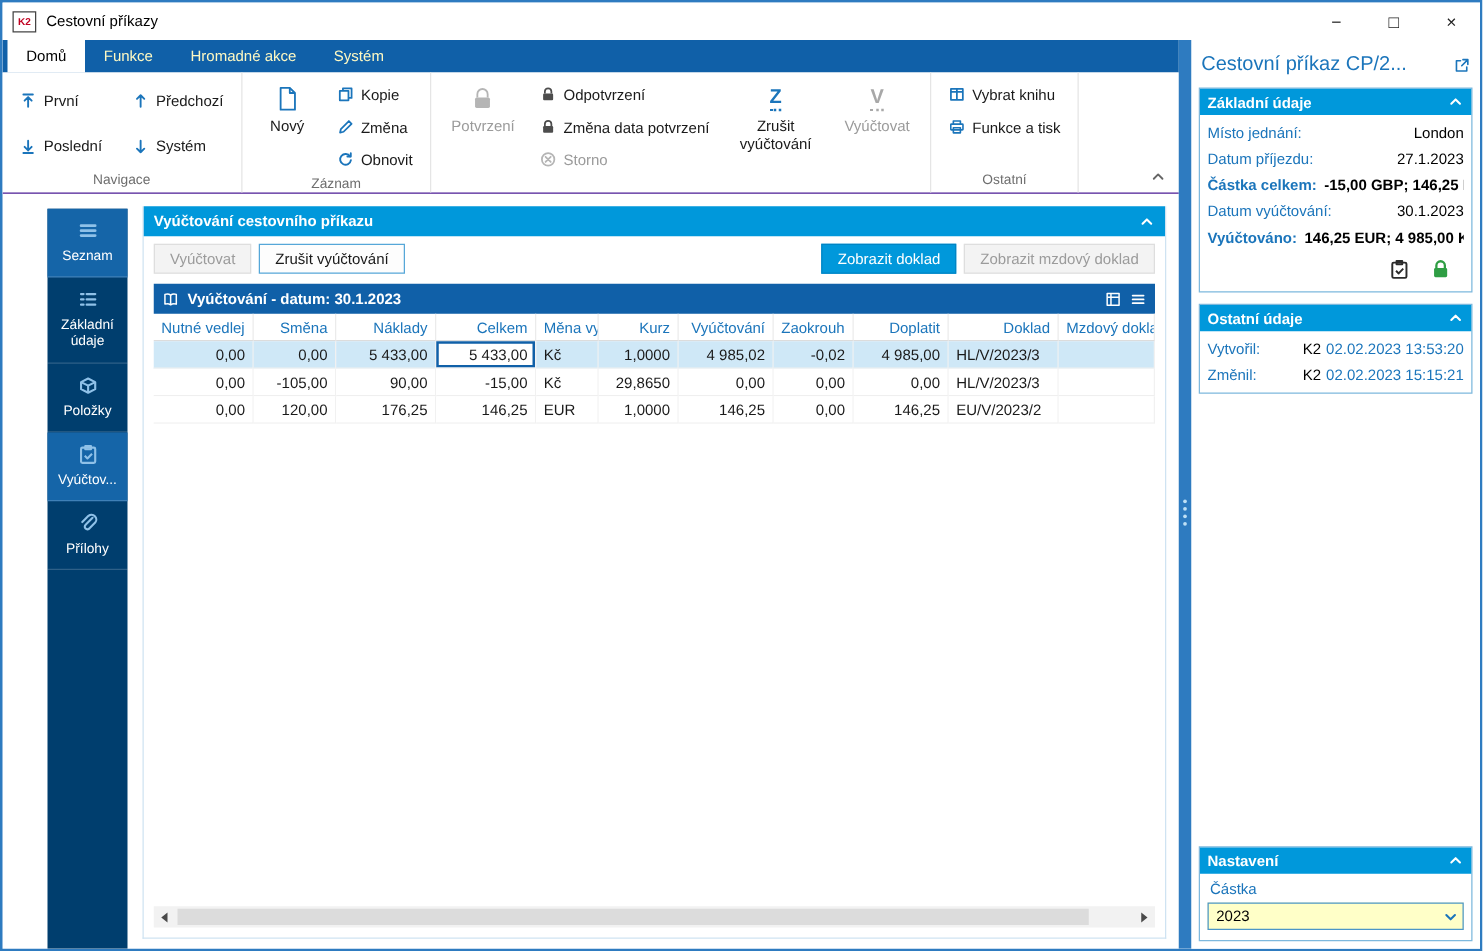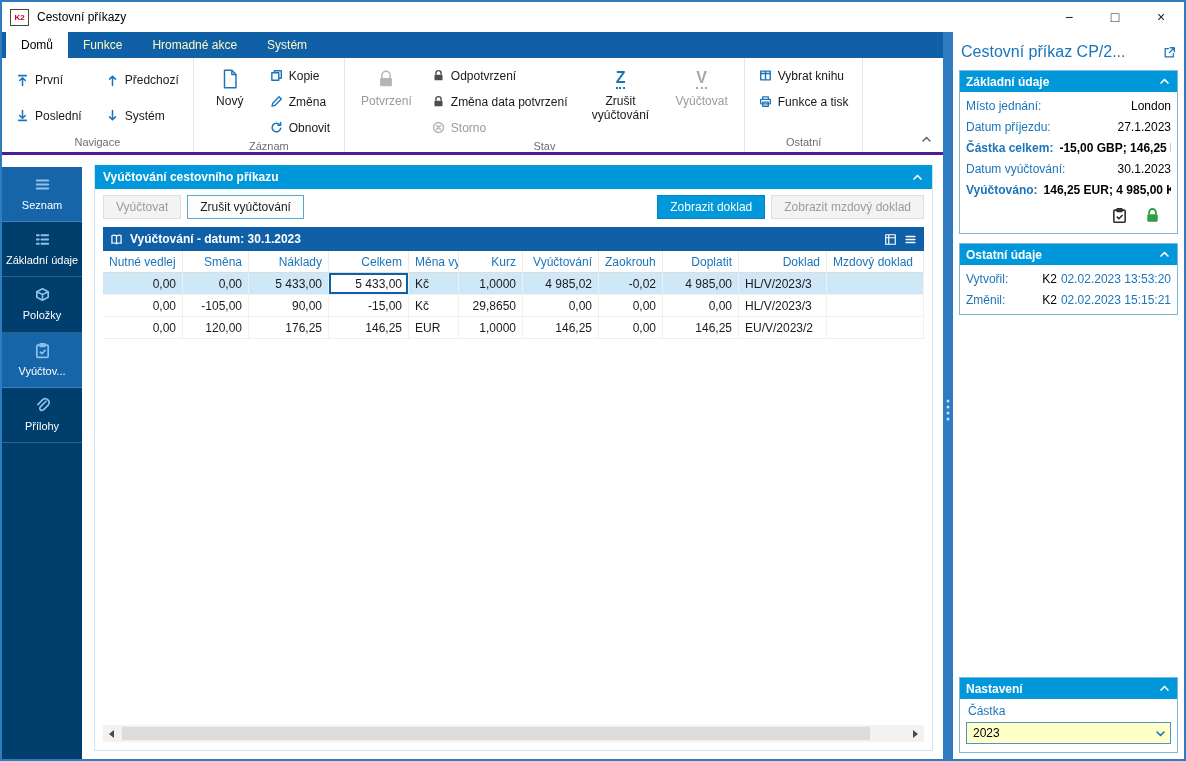--- a/index.html
+++ b/index.html
@@ -14,21 +14,21 @@
   .win-controls{margin-left:auto;display:flex;height:100%;}
   .win-btn{width:46px;height:100%;display:flex;align-items:center;justify-content:center;font-size:14px;color:#222;cursor:default;}
   
   .content{flex:1;display:flex;min-height:0;}
   .left-col{width:941px;flex:0 0 auto;display:flex;flex-direction:column;min-width:0;}
   
   .tabrow{height:26px;background:#1060a8;display:flex;padding-left:4px;flex:0 0 auto;}
   .tab{color:#fef9c3;padding:0 15px;display:flex;align-items:center;}
   .tab.active{background:#fff;color:#000;}
   
-  .ribbon{height:97px;background:#fff;border-bottom:3px solid #4c1d95;display:flex;position:relative;flex:0 0 auto;}
+  .ribbon{height:97px;background:#fff;border-bottom:1px solid #4c1d95;display:flex;position:relative;flex:0 0 auto;}
   .rgroup{display:flex;flex-direction:column;border-right:1px solid #e5e5e5;padding:6px 10px 0;}
   .rgroup-content{flex:1;display:flex;align-items:flex-start;gap:10px;}
   .rgroup-label{height:20px;display:flex;align-items:center;justify-content:center;color:#6e6e6e;font-size:11px;}
   .nav-grid{display:grid;grid-template-columns:auto auto;column-gap:16px;row-gap:3px;align-items:center;}
   .stack{display:flex;flex-direction:column;gap:3px;}
   .small-btn{display:flex;align-items:center;gap:6px;height:23px;padding:0 4px;white-space:nowrap;color:#1a1a1a;}
   .small-btn .iw{color:#1b75bb;}
   .big-btn{min-width:52px;max-width:78px;display:flex;flex-direction:column;align-items:center;text-align:center;gap:4px;padding:3px 6px 0;color:#1a1a1a;line-height:1.15;}
   .icon-slot{height:24px;display:flex;align-items:center;justify-content:center;}
   .big-btn .iw{color:#1b75bb;}
@@ -38,21 +38,21 @@
   .disabled{color:#9b9b9b !important;}
   .disabled .iw{color:#b5b5b5 !important;}
   .lock-pale{color:#a3c4a3 !important;}
   .dark-i{color:#4d4d4d !important;}
   .gray-i{color:#b0b0b0 !important;}
   .letter-icon{font-size:16px;font-weight:bold;line-height:1;border-bottom:2px dotted currentColor;padding-bottom:1px;color:#1b75bb;}
   .disabled .letter-icon{color:#a8a8a8;}
   .ribbon-collapse{position:absolute;right:10px;bottom:6px;color:#666;}
   
   .workspace{flex:1;display:flex;min-height:0;}
-  .sidebar{width:80px;flex:0 0 auto;background:#003e6e;margin-top:12px;display:flex;flex-direction:column;}
+  .sidebar{width:64px;flex:0 0 auto;background:#003e6e;margin-top:12px;display:flex;flex-direction:column;margin-left:36px;}
   .side-item{display:flex;flex-direction:column;align-items:center;justify-content:center;gap:6px;padding:9px 2px;color:#fff;font-size:11px;text-align:center;border-bottom:1px solid rgba(255,255,255,.18);line-height:1.2;}
   .side-item .iw{color:#8fc1e8;}
   .side-item.hl{background:#1565a8;}
   
   .main{flex:1;min-width:0;display:flex;flex-direction:column;padding:10px 10px 8px 12px;}
   .panel{flex:1;display:flex;flex-direction:column;min-height:0;border:1px solid #cfe3f2;border-top:none;}
   .panel-header{height:24px;background:#0098db;color:#fff;font-weight:bold;display:flex;align-items:center;justify-content:space-between;padding:0 8px;flex:0 0 auto;}
   .panel-header .iw{color:#fff;}
   .btnrow{display:flex;gap:6px;align-items:center;padding:6px 8px;flex:0 0 auto;}
   .btn{height:24px;padding:0 12px;display:flex;align-items:center;border:1px solid #c4c4c4;background:#f3f3f3;white-space:nowrap;}
@@ -261,21 +261,20 @@
                 </span>
               <span>Zrušit vyúčtování</span>
             </div>
             <div class="big-btn disabled">
               <span class="icon-slot">
                   <span class="letter-icon">V</span>
                 </span>
               <span>Vyúčtovat</span>
             </div>
           </div>
-          <div class="rgroup-label">Stav</div>
         </div>
 
         <div class="rgroup">
           <div class="rgroup-content">
             <div class="stack">
               <div class="small-btn">
                 <span class="iw">
                     <svg class="i" viewBox="0 0 12 12" fill="none" stroke="currentColor" stroke-width="1.3" stroke-linejoin="round">
                       <rect x="1.6" y="2" width="8.8" height="8"></rect>
                       <path d="M6 2v8M1.6 4.2h8.8"></path>

